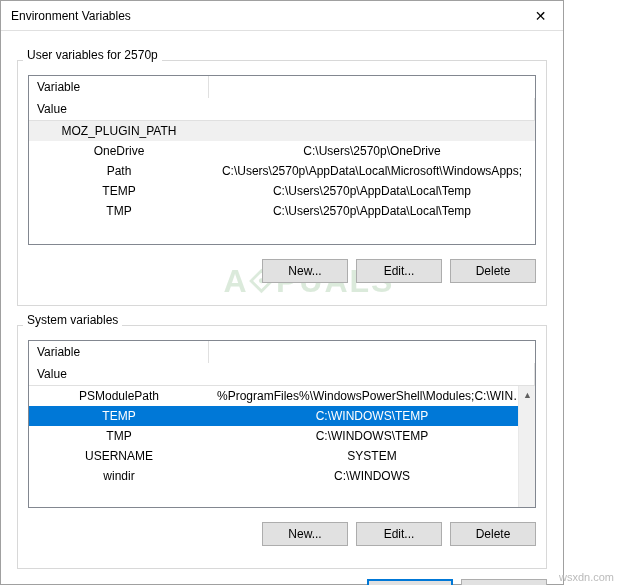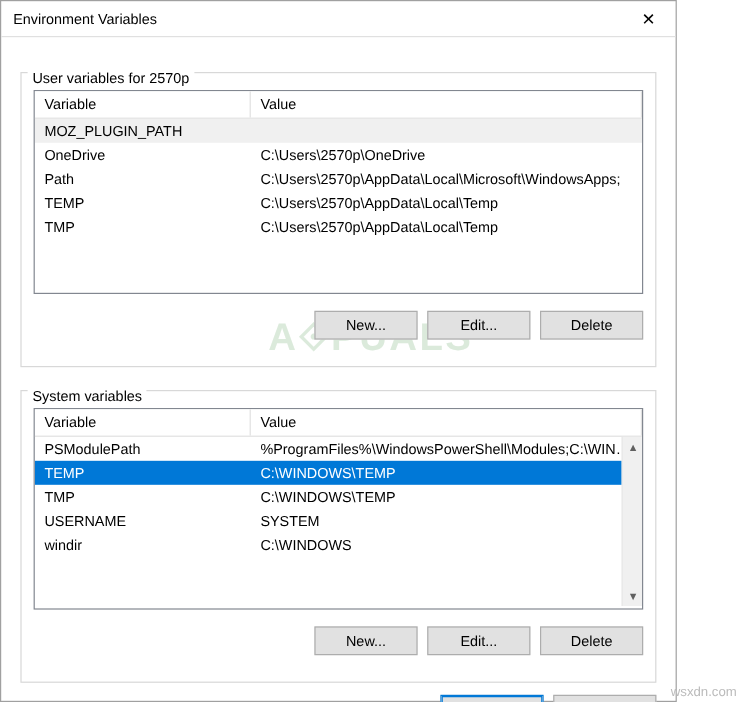--- a/index.html
+++ b/index.html
@@ -21,52 +21,54 @@
     }
     .titlebar .title { flex: 1; font-size: 12px; color: #000; }
     .titlebar .close-btn {
       width: 45px; height: 29px; display: flex; align-items: center; justify-content: center;
       font-size: 14px; cursor: pointer;
     }
     .content { flex: 1; padding: 10px 16px 0 16px; display: flex; flex-direction: column; }
     .group-label { font-size: 12px; color: #000; margin-bottom: 6px; display: block; padding-left: 2px; }
     .group-box { border: 1px solid #d8d8d8; border-top: 1px solid #d8d8d8; position: relative; padding-bottom: 10px; margin-top: -1px; }
     .group-label-wrap { position: relative; }
-    .group-label-wrap .group-label { position: relative; top: 17px; background: #fff; display: inline-block; padding: 0 4px; margin-left: 6px; z-index: 1; }
+    .group-label-wrap .group-label { position: relative; top: 7px; background: #fff; display: inline-block; padding: 0 4px; margin-left: 6px; z-index: 1; }
 
     .table-container {
       border: 1px solid #828790;
       margin: 14px 10px 10px 10px;
       background: #fff;
       position: relative;
       height: 170px;
       overflow: hidden;
     }
     .table-header {
       display: flex;
       background: #fff;
       border-bottom: 1px solid #e0e0e0;
+      flex-direction: column;
     }
     .table-header .col {
       padding: 4px 8px;
       font-size: 12px;
       color: #000;
       border-right: 1px solid #e0e0e0;
     }
     .col-var { width: 180px; flex-shrink: 0; }
     .col-val { flex: 1; }
     .table-body {
       overflow: hidden;
       height: calc(100% - 25px);
       position: relative;
     }
     .table-row {
       display: flex;
       padding: 2px 0;
       cursor: default;
+      text-align: center;
     }
     .table-row .col { padding: 1px 8px; font-size: 12px; overflow: hidden; white-space: nowrap; text-overflow: ellipsis; }
     .table-row.selected { background: #0078d7; color: #fff; }
     .table-row.inactive-sel { background: #f0f0f0; }
     .scrollbar {
       position: absolute;
       right: 0; top: 0; bottom: 0;
       width: 17px;
       background: #f0f0f0;
       border-left: 1px solid #e8e8e8;

